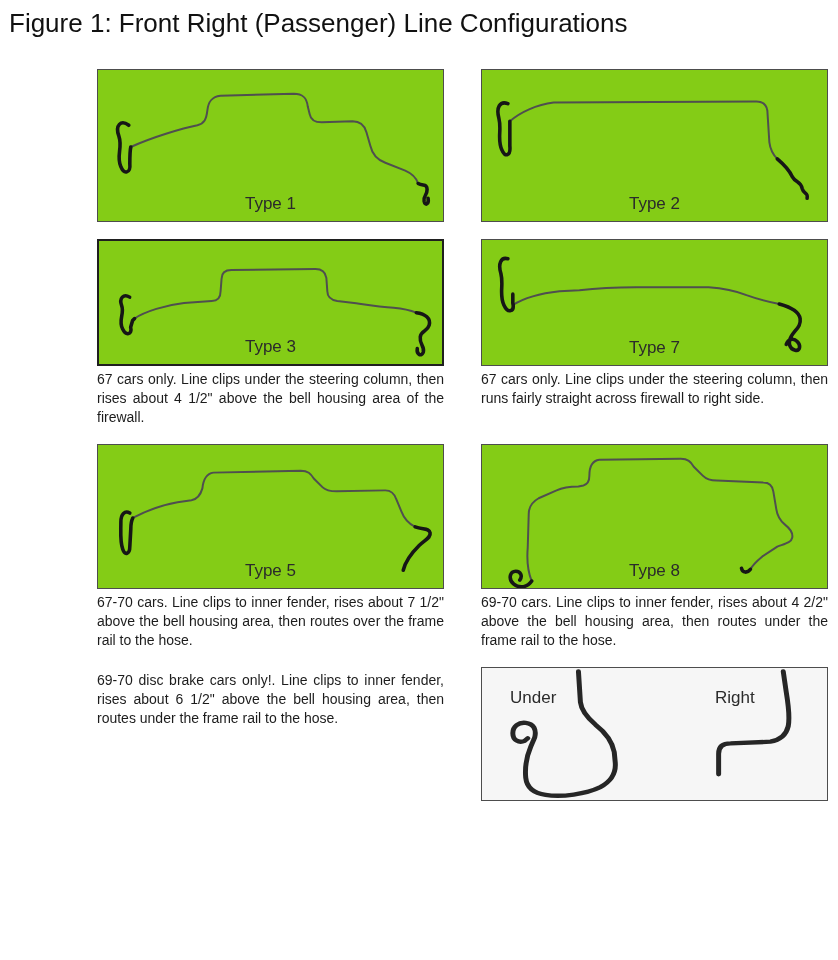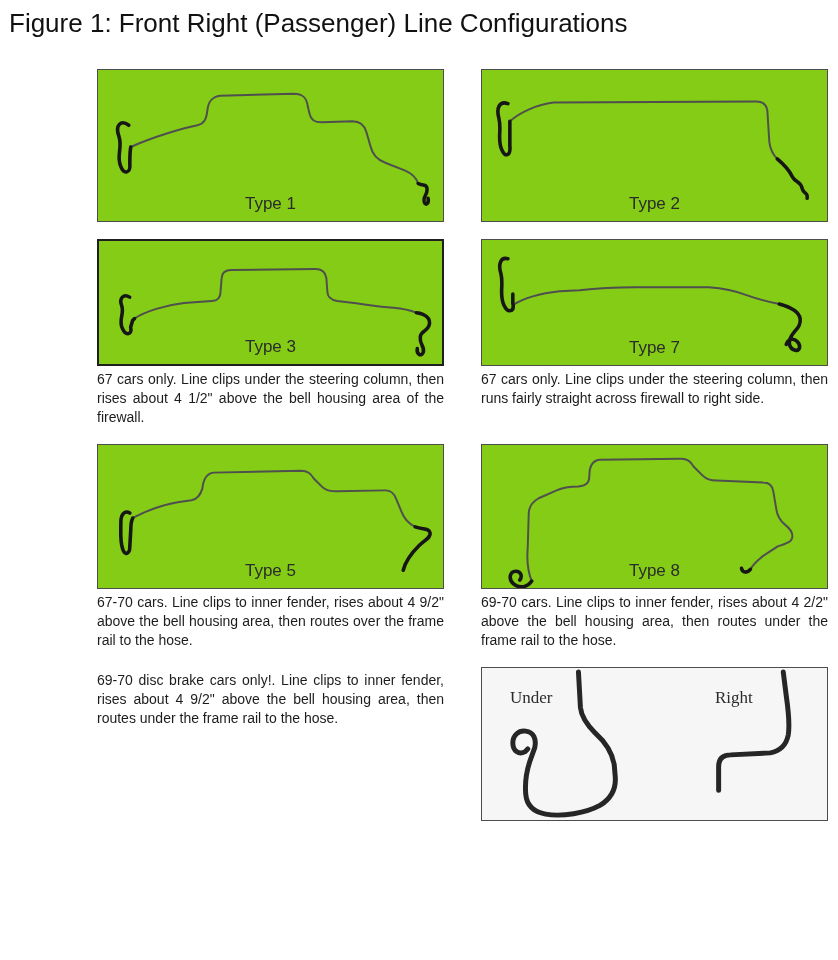--- a/index.html
+++ b/index.html
@@ -29,21 +29,21 @@
     position:relative;
     border:1px solid #4d4d4d;
     background:#84cc16;
     box-sizing:border-box;
   }
   .box.heavy { border:2px solid #1f1f1f; }
   .box.tint { background:#f6f6f6; }
   .h153 { height:153px; }
   .h127 { height:127px; }
   .h145 { height:145px; }
-  .h154 { height:154px;font-family:Liberation Serif, serif; }
+  .h154 { height:134px; }
   .box svg { position:absolute; left:0; top:0; width:100%; height:100%; }
   .type-label {
     position:absolute;
     left:0; right:0; bottom:7px;
     text-align:center;
     font-size:17px;
     color:#2b2b2b;
   }
   .corner-label {
     position:absolute;
@@ -121,37 +121,37 @@
 
     <div class="panel">
       <div class="box h145">
         <svg viewBox="0 0 347 145" preserveAspectRatio="none">
           <path class="thin" d="M 35 74 C 50 66, 68 60, 80 58 L 94 56 C 100 55, 103 51, 105 44 C 106 34, 109 29, 116 28 L 204 26 C 211 26, 214 29, 217 34 L 226 43 C 229 46, 234 47, 240 47 L 289 46 C 295 46, 298 49, 300 55 L 305 67 C 308 75, 313 80, 319 83"></path>
           <path class="thick" d="M 32 69 C 27 66, 23 70, 23 78 C 23 89, 22 98, 25 106 C 27 112, 32 111, 32 103 L 33 85 C 33 79, 34 76, 35 74"></path>
           <path class="thick" d="M 319 83 C 327 86, 333 84, 334 89 C 335 94, 329 96, 323 102 C 315 110, 309 119, 307 127"></path>
         </svg>
         <div class="type-label">Type 5</div>
       </div>
-      <div class="caption">67-70 cars. Line clips to inner fender, rises about 4 9/2" above the bell housing area, then routes over the frame rail to the hose.</div>
+      <div class="caption">67-70 cars. Line clips to inner fender, rises about 7 1/2" above the bell housing area, then routes over the frame rail to the hose.</div>
     </div>
 
     <div class="panel">
       <div class="box h145">
         <svg viewBox="0 0 347 145" preserveAspectRatio="none">
           <path class="thin" d="M 50 138 C 46 128, 45 116, 46 104 L 47 70 C 47 63, 50 58, 57 54 L 75 46 C 81 43, 89 42, 97 42 L 102 41 C 106 40, 108 37, 108 31 C 108 21, 111 16, 118 15 L 200 14 C 207 14, 210 17, 213 22 L 222 31 C 225 34, 230 36, 236 36 L 283 38 C 289 38, 292 41, 293 47 L 296 65 C 297 72, 300 77, 305 81 C 310 85, 313 89, 312 94 C 311 99, 305 100, 297 103 L 282 113 C 276 118, 272 122, 270 126"></path>
           <path class="thick" d="M 50 138 C 46 144, 38 146, 32 141 C 26 136, 28 128, 34 128 C 39 128, 41 133, 38 137"></path>
           <path class="thick" d="M 270 126 C 267 130, 262 130, 261 125"></path>
         </svg>
         <div class="type-label">Type 8</div>
       </div>
       <div class="caption">69-70 cars. Line clips to inner fender, rises about 4 2/2" above the bell housing area, then routes under the frame rail to the hose.</div>
     </div>
 
     <div class="panel">
-      <div class="caption">69-70 disc brake cars only!. Line clips to inner fender, rises about 4 9/2" above the bell housing area, then routes under the frame rail to the hose.</div>
+      <div class="caption">69-70 disc brake cars only!. Line clips to inner fender, rises about 6 1/2" above the bell housing area, then routes under the frame rail to the hose.</div>
     </div>
 
     <div class="panel">
       <div class="box h154 tint">
         <svg viewBox="0 0 347 154" preserveAspectRatio="none">
           <path class="fat" d="M 97 4 L 99 40 C 100 50, 106 58, 114 66 C 124 75, 131 86, 133 98 L 134 110 C 135 122, 130 132, 119 139 C 105 147, 80 151, 64 148 C 52 146, 45 139, 44 128 C 43 116, 45 103, 49 92 L 53 81 C 55 72, 52 65, 44 64 C 37 63, 31 68, 31 76 C 31 84, 37 88, 43 85 L 46 82"></path>
           <path class="fat" d="M 303 4 L 306 28 C 308 42, 310 56, 308 68 C 306 78, 300 84, 290 86 L 250 88 C 242 88, 238 92, 238 100 L 238 124"></path>
         </svg>
         <div class="corner-label under">Under</div>
         <div class="corner-label over">Right</div>

